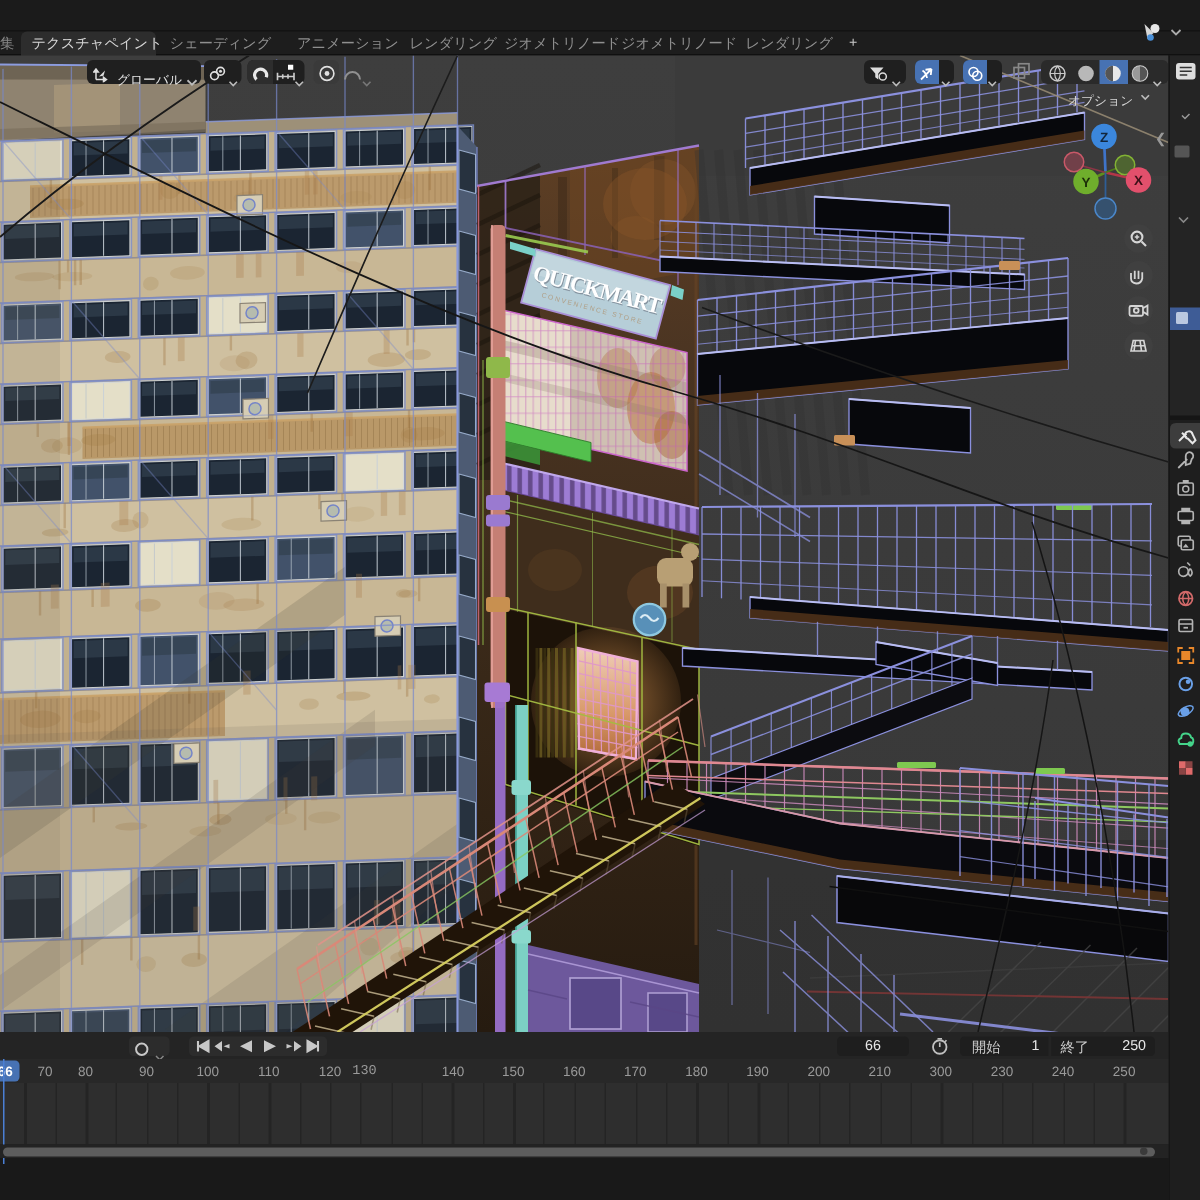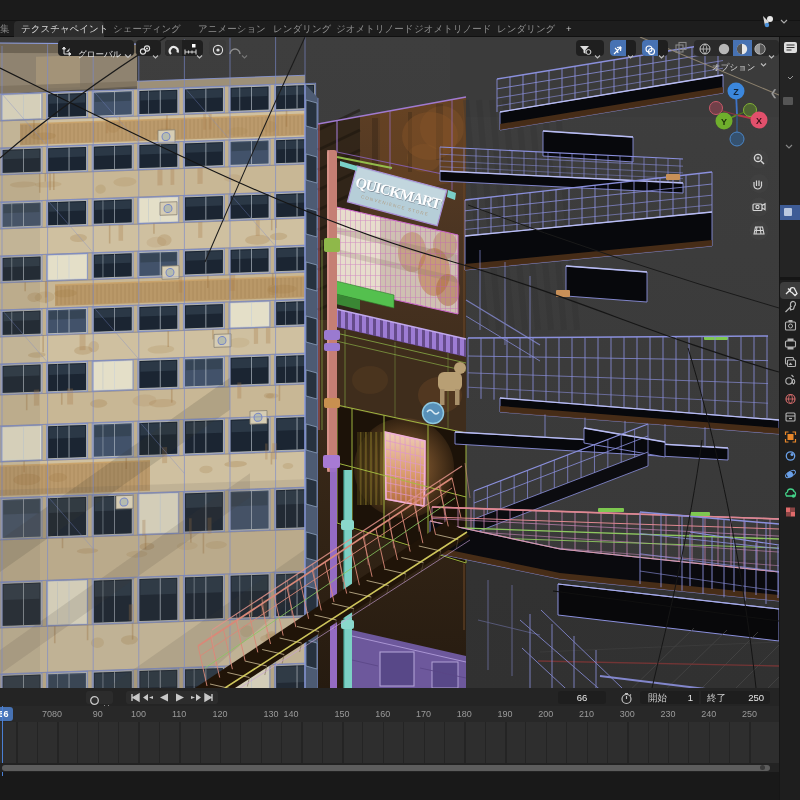--- a/index.html
+++ b/index.html
@@ -1487,28 +1487,28 @@
         <div style="position:absolute;left:640px;top:2.5px;width:59px;height:13px;background:#1e1e1e;border-radius:3px 0 0 3px">
           <span style="font-size:9.5px;color:#cccccc;position:absolute;left:8px;top:1.5px">開始</span>
           <span style="font-size:9.5px;color:#e8e8e8;position:absolute;right:6px;top:1.5px">1</span>
         </div>
         <div style="position:absolute;left:700px;top:2.5px;width:70px;height:13px;background:#1e1e1e;border-radius:0 3px 3px 0;border-left:1px solid #242424">
           <span style="font-size:9.5px;color:#cccccc;position:absolute;left:6px;top:1.5px">終了</span>
           <span style="font-size:9.5px;color:#e8e8e8;position:absolute;right:6px;top:1.5px">250</span>
         </div>
       </div>
     <div id="ruler">
-        <span class="rnum" style="left: 19px; margin-left: 28px;">70</span>
+        <span class="rnum" style="left: 2px; margin-left: 28px;">70</span>
         <span class="rnum" style="left: 57.022px;">80</span>
         <span class="rnum" style="left: 97.752px;">90</span>
         <span class="rnum" style="left: 138.482px;">100</span>
         <span class="rnum" style="left: 179.212px;">110</span>
         <span class="rnum" style="left: 219.942px;">120</span>
-        <span class="rnum" style="left: 271px;">130</span>
-        <span class="rnum" style="left: 291px;">140</span>
+        <span class="rnum" style="left: 243px; font-family: Liberation Mono, monospace;">130</span>
+        <span class="rnum" style="left: 302px;">140</span>
         <span class="rnum" style="left: 342.132px;">150</span>
         <span class="rnum" style="left: 382.862px;">160</span>
         <span class="rnum" style="left: 423.592px;">170</span>
         <span class="rnum" style="left: 464.322px;">180</span>
         <span class="rnum" style="left: 505.052px;">190</span>
         <span class="rnum" style="left: 545.782px;">200</span>
         <span class="rnum" style="left: 586.512px;">210</span>
         <span class="rnum" style="left: 627.242px;">300</span>
         <span class="rnum" style="left: 667.972px;">230</span>
         <span class="rnum" style="left: 708.702px;">240</span>

